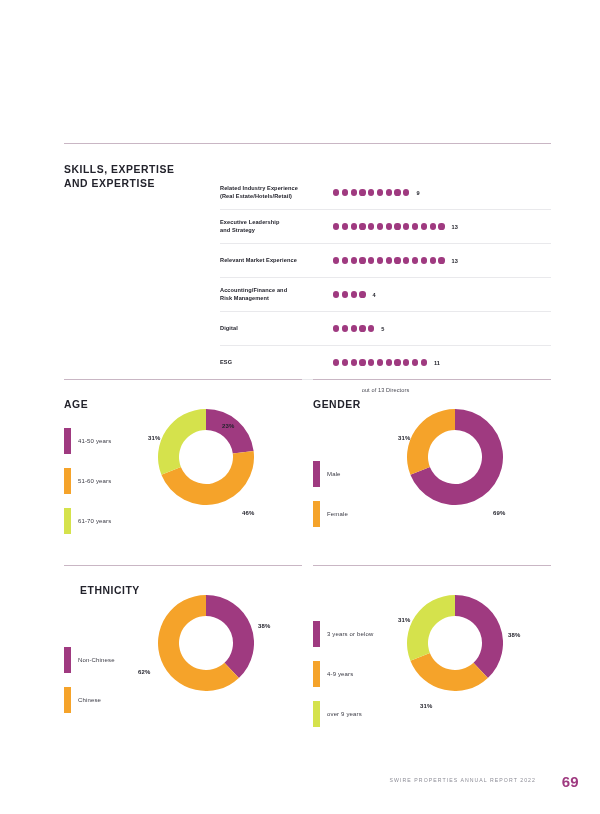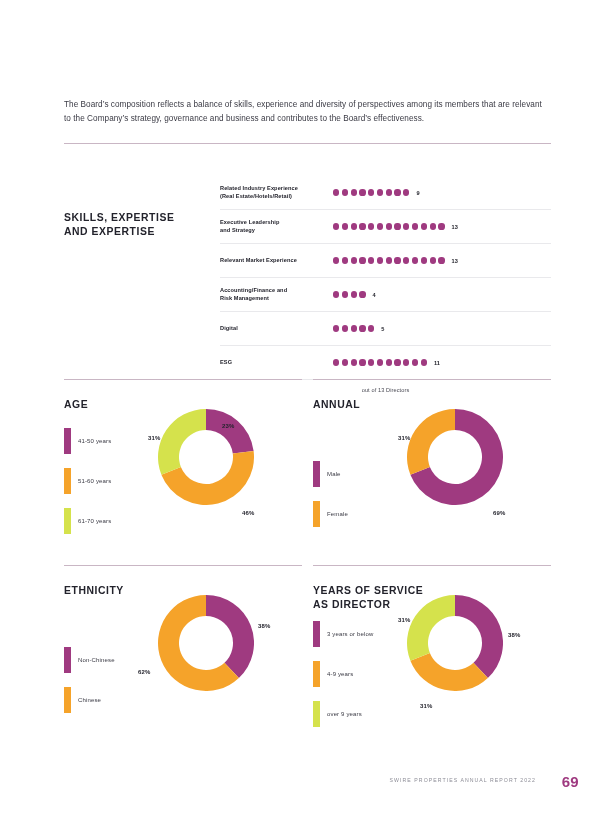--- a/index.html
+++ b/index.html
@@ -64,24 +64,23 @@
   .foot-page{
     position:absolute;right:21px;bottom:24px;
     font-size:15px;font-weight:bold;color:#9f3a80;letter-spacing:.3px;
   }
 </style>
 </head>
 <body>
 
 <div class="page">
 
-  <div class="intro">The Board’s composition reflects a balance of skills, experience and diversity of perspectives among its members that are relevant to the Company’s strategy, governance and business and contributes to the Board’s effectiveness.</div>
 
   <div class="rule" style="left:64px;top:143px;width:487px;"></div>
-  <div class="sec-title" style="left:64px;top:163px;width:150px;margin-top:48px;">
+  <div class="sec-title" style="left:64px;top:163px;width:150px;">
     <span>SKILLS, EXPERTISE</span><br>
     <span>AND EXPERTISE</span>
   </div>
 
   <div class="skills" id="skills-table">
       <div class="skill-row">
         <div class="skill-label">Related Industry Experience<br>(Real Estate/Hotels/Retail)</div>
         <div class="skill-dots">
           <span class="dot" style="background: rgb(159, 58, 128);"></span>
           <span class="dot" style="background: rgb(159, 58, 128);"></span>
@@ -195,66 +194,62 @@
         <path d="M 48 0 A 48 48 0 0 1 95.62150566309494 41.984004788913396 L 74.78709693549091 44.61600269376378 A 27 27 0 0 0 48 21 Z" fill="#9f3a80"></path>
         <path d="M 95.62150566309494 41.984004788913396 A 48 48 0 0 1 3.3707286773639424 65.66997852886456 L 22.89603488101722 57.939362922486325 A 27 27 0 0 0 74.78709693549091 44.61600269376378 Z" fill="#f5a32a"></path>
         <path d="M 3.3707286773639424 65.66997852886456 A 48 48 0 0 1 47.99999999999999 0 L 47.99999999999999 21 A 27 27 0 0 0 22.89603488101722 57.939362922486325 Z" fill="#d5e24c"></path>
       </svg>
     </div>
   <div class="pct" style="left:222px;top:423px;">23%</div>
   <div class="pct" style="left:242px;top:510px;">46%</div>
   <div class="pct" style="left:148px;top:435px;">31%</div>
 
   <div class="rule" style="left:313px;top:379px;width:238px;"></div>
-  <div class="sec-title" style="left:313px;top:398px;">ANNUAL</div>
+  <div class="sec-title" style="left:313px;top:398px;">GENDER</div>
   <div class="legend" style="left:313px;top:461px;" id="legend-gender">
       <div class="legend-item">
         <span class="swatch" style="background: rgb(159, 58, 128);"></span>
         <span class="legend-text">Male</span>
       </div>
       <div class="legend-item">
         <span class="swatch" style="background: rgb(245, 163, 42);"></span>
         <span class="legend-text">Female</span>
       </div>
     </div>
   <div class="donut" style="left:407px;top:409px;" id="donut-gender">
       <svg width="96" height="96" viewBox="0 0 96 96">
         <path d="M 48 0 A 48 48 0 1 1 3.3707286773639424 65.66997852886456 L 22.89603488101722 57.939362922486325 A 27 27 0 1 0 48 21 Z" fill="#9f3a80"></path>
         <path d="M 3.3707286773639424 65.66997852886456 A 48 48 0 0 1 47.99999999999999 0 L 47.99999999999999 21 A 27 27 0 0 0 22.89603488101722 57.939362922486325 Z" fill="#f5a32a"></path>
       </svg>
     </div>
   <div class="pct" style="left:493px;top:510px;">69%</div>
   <div class="pct" style="left:398px;top:435px;">31%</div>
 
   <div class="rule" style="left:64px;top:565px;width:238px;"></div>
-  <div class="sec-title" style="left:64px;top:584px;">ETHNICITY</div>
+  <div class="sec-title" style="left:80px;top:584px;">ETHNICITY</div>
   <div class="legend" style="left:64px;top:647px;" id="legend-ethnicity">
       <div class="legend-item">
         <span class="swatch" style="background: rgb(159, 58, 128);"></span>
         <span class="legend-text">Non-Chinese</span>
       </div>
       <div class="legend-item">
         <span class="swatch" style="background: rgb(245, 163, 42);"></span>
         <span class="legend-text">Chinese</span>
       </div>
     </div>
   <div class="donut" style="left:158px;top:595px;" id="donut-ethnicity">
       <svg width="96" height="96" viewBox="0 0 96 96">
         <path d="M 48 0 A 48 48 0 0 1 80.85826108457705 82.99049411622775 L 66.48277186007459 67.68215294037812 A 27 27 0 0 0 48 21 Z" fill="#9f3a80"></path>
         <path d="M 80.85826108457705 82.99049411622775 A 48 48 0 1 1 47.99999999999999 0 L 47.99999999999999 21 A 27 27 0 1 0 66.48277186007459 67.68215294037812 Z" fill="#f5a32a"></path>
       </svg>
     </div>
   <div class="pct" style="left:258px;top:623px;">38%</div>
   <div class="pct" style="left:138px;top:669px;">62%</div>
 
   <div class="rule" style="left:313px;top:565px;width:238px;"></div>
-  <div class="sec-title" style="left:313px;top:584px;width:150px;">
-    <span>YEARS OF SERVICE</span><br>
-    <span>AS DIRECTOR</span>
-  </div>
   <div class="legend" style="left:313px;top:621px;" id="legend-years">
       <div class="legend-item">
         <span class="swatch" style="background: rgb(159, 58, 128);"></span>
         <span class="legend-text">3 years or below</span>
       </div>
       <div class="legend-item">
         <span class="swatch" style="background: rgb(245, 163, 42);"></span>
         <span class="legend-text">4-9 years</span>
       </div>
       <div class="legend-item">

